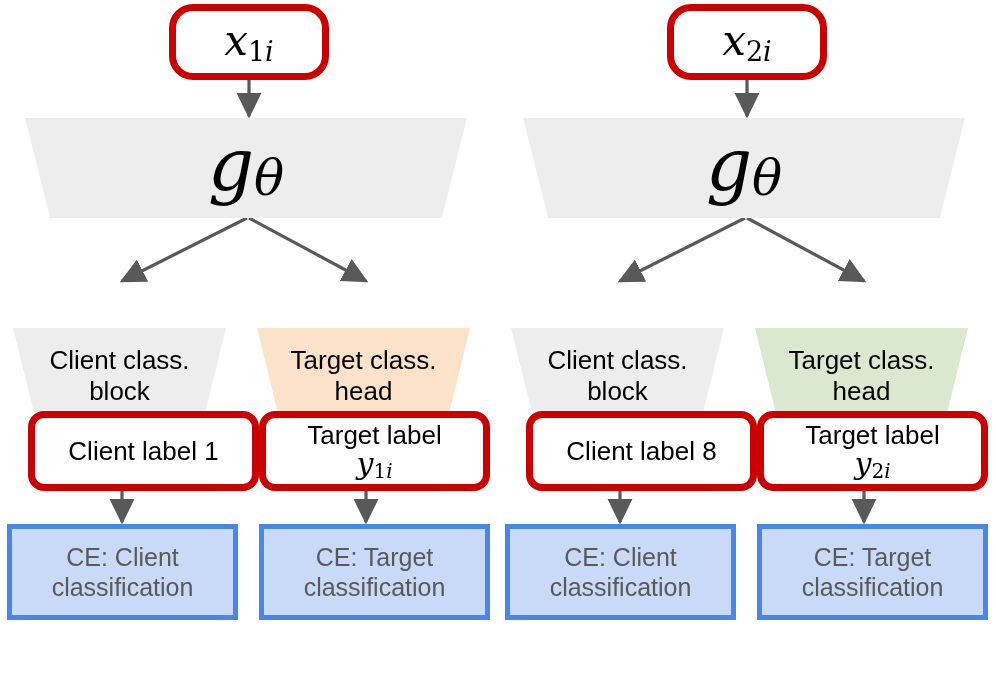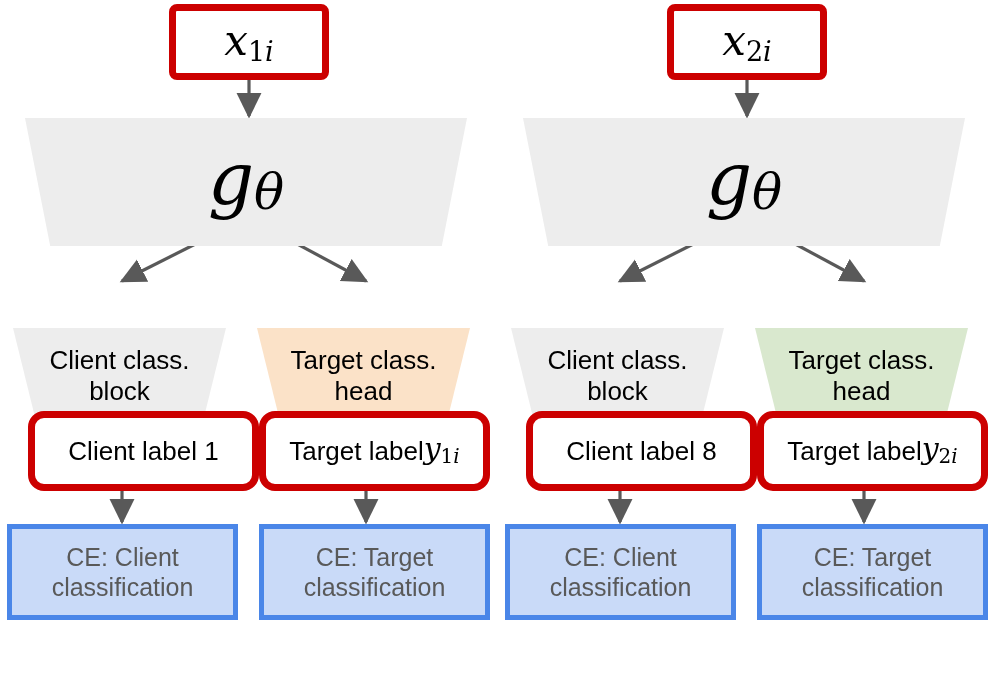--- a/index.html
+++ b/index.html
@@ -13,33 +13,33 @@
   .panel.left{left:0;}
   .panel.right{left:498px;}
 
   
   .node{position:absolute;box-sizing:border-box;display:flex;
         align-items:center;justify-content:center;text-align:center;}
 
   
   .inbox{
     width:160px;height:76px;left:169px;top:4px;
-    border:7px solid #CC0000;border-radius:8px;background:#ffffff;
+    border:7px solid #CC0000;border-radius:24px;background:#ffffff;
   }
   .mathbig{
     font-family:"DejaVu Serif", serif;font-style:italic;
     font-size:42px;line-height:1;color:#000;letter-spacing:0px;
   }
   .mathbig .sub{font-size:27px;vertical-align:-0.22em;font-style:italic;
                 font-family:"DejaVu Serif", serif;}
   .mathbig .subn{font-style:normal;}
 
   
   .gbox{
-    left:25px;top:118px;width:442px;height:128px;background:#EDEDED;
+    left:25px;top:118px;width:442px;height:100px;background:#EDEDED;
     -webkit-clip-path:polygon(0 0,100% 0,94.3% 100%,5.7% 100%);
     clip-path:polygon(0 0,100% 0,94.3% 100%,5.7% 100%);
   }
   .gsym{
     font-family:"DejaVu Serif", serif;font-style:italic;
     font-size:72px;line-height:1;color:#000;
     position:relative;top:-2px;
   }
   .gsym .th{font-size:50px;vertical-align:-0.10em;font-style:italic;}
 
@@ -54,21 +54,21 @@
   .cblock.r{left:257px;}
   .cblock .txt{display:block;padding:0 6px;}
 
   
   .lbox{
     height:80px;top:411px;border:7px solid #CC0000;border-radius:16px;
     background:#ffffff;font-size:26px;color:#000;line-height:1.1;
   }
   .lbox.l{left:7px;width:231px;margin-left:21px;}
   .lbox.r{left:259px;width:231px;}
-  .lbox .two{display:flex;flex-direction:row;align-items:center;justify-content:center;gap:0px;}
+  .lbox .two{display:flex;flex-direction:column;align-items:center;justify-content:center;gap:0px;}
   .mathmid{
     font-family:"DejaVu Serif", serif;font-style:italic;font-size:30px;
     line-height:1.0;color:#000;margin-top:-1px;
   }
   .mathmid .sub{font-size:20px;vertical-align:-0.22em;font-style:italic;}
   .mathmid .subn{font-style:normal;}
 
   
   .cebox{
     height:96px;top:524px;border:5px solid #4A86E8;background:#C9DAF8;

